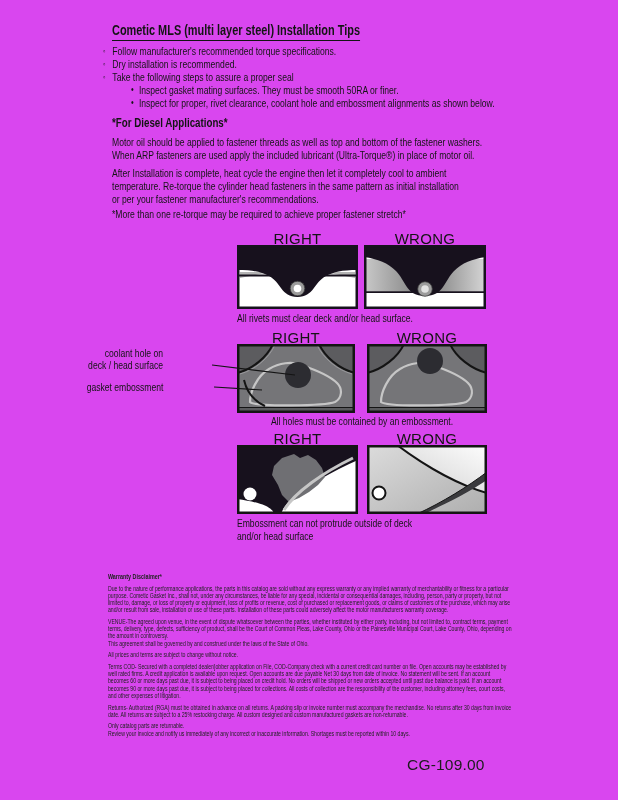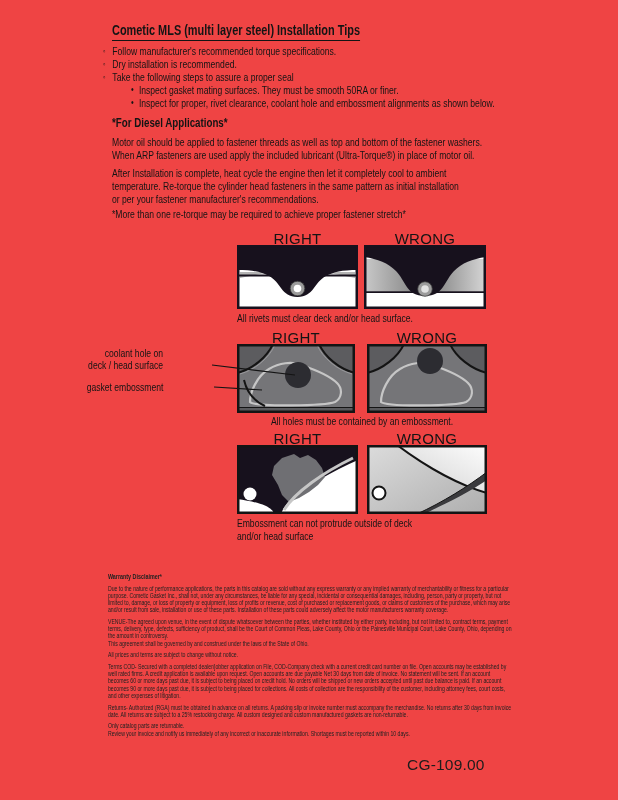--- a/index.html
+++ b/index.html
@@ -1,17 +1,17 @@
 <!DOCTYPE html>
 <html><head>
 <meta charset="utf-8">
 <style>
   html,body { margin:0; padding:0; background:#fff; }
   .page {
-    position:relative; width:618px; height:800px; background:#ef4444;
+    position:relative; width:618px; height:800px; background:#d946ef;
     font-family:"Liberation Sans","DejaVu Sans",sans-serif; color:#141414; overflow:hidden;
   }
   .cx { transform:scaleX(0.78); transform-origin:0 0; }
   .cxr { transform:scaleX(0.78); transform-origin:100% 0; }
   .cxc { transform:scaleX(0.78); transform-origin:50% 0; }
   .pl { white-space:pre-line; }
 
   .title {
     position:absolute; left:112px; top:22px; font-size:14px; font-weight:bold;
     white-space:nowrap; display:inline-block; border-bottom:1.6px solid #141414; padding-bottom:2px;

